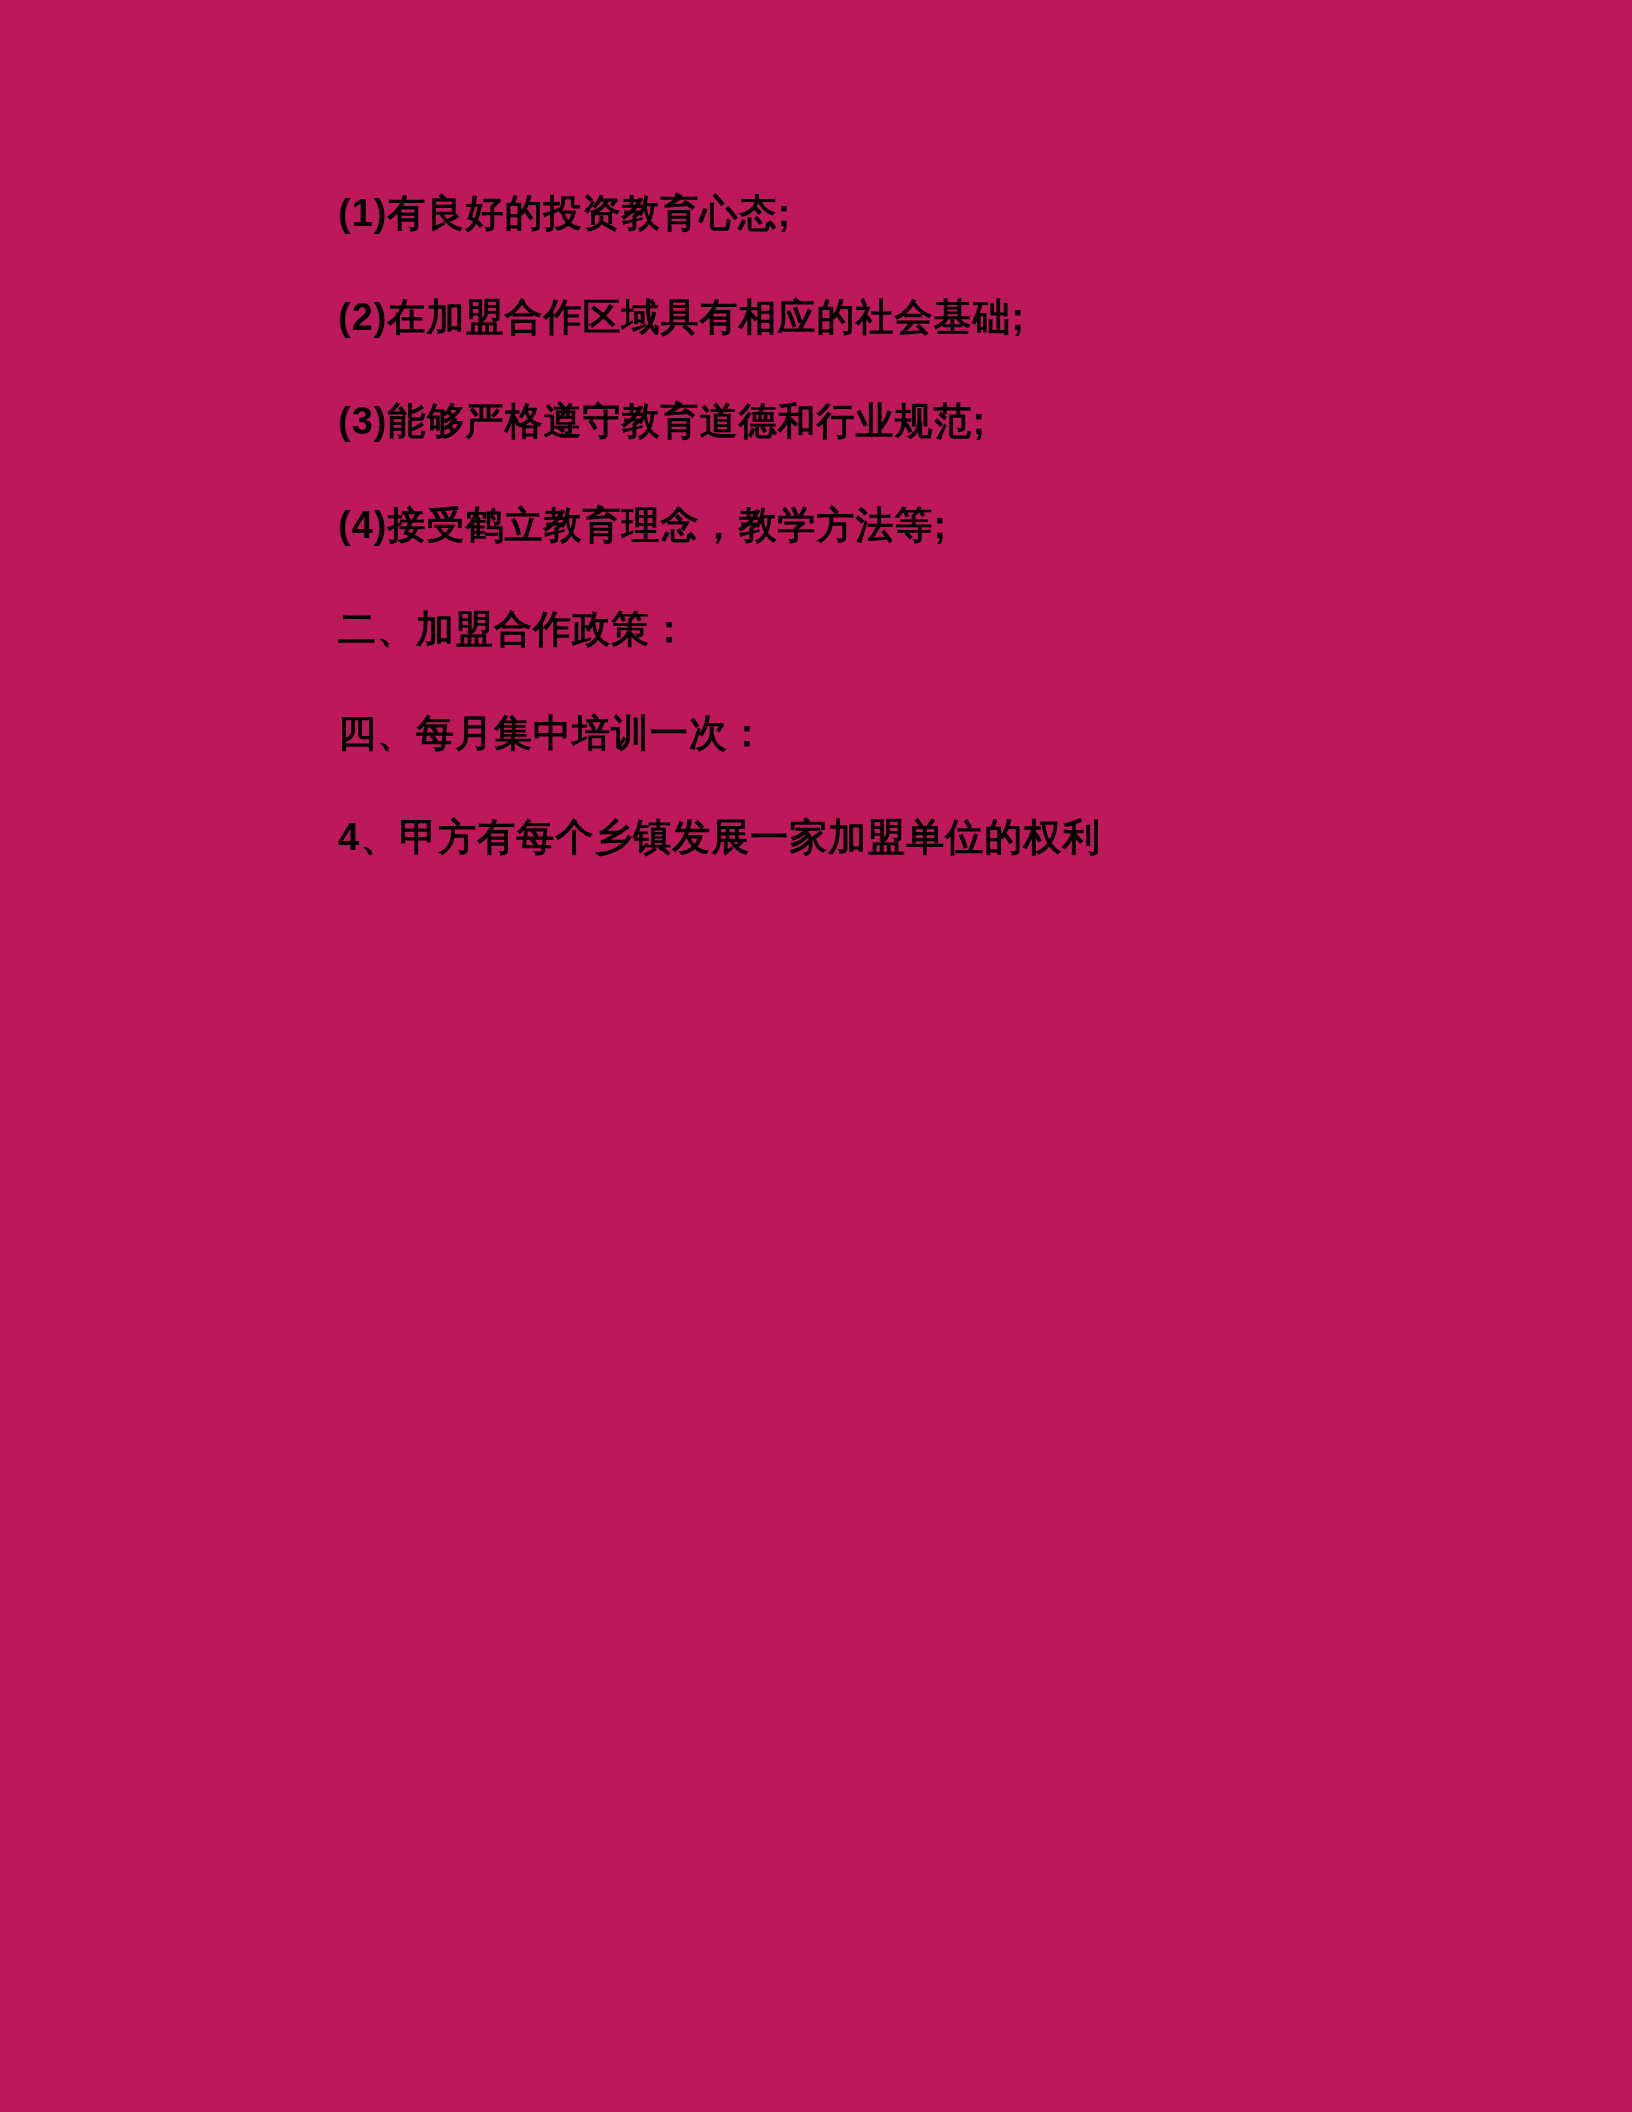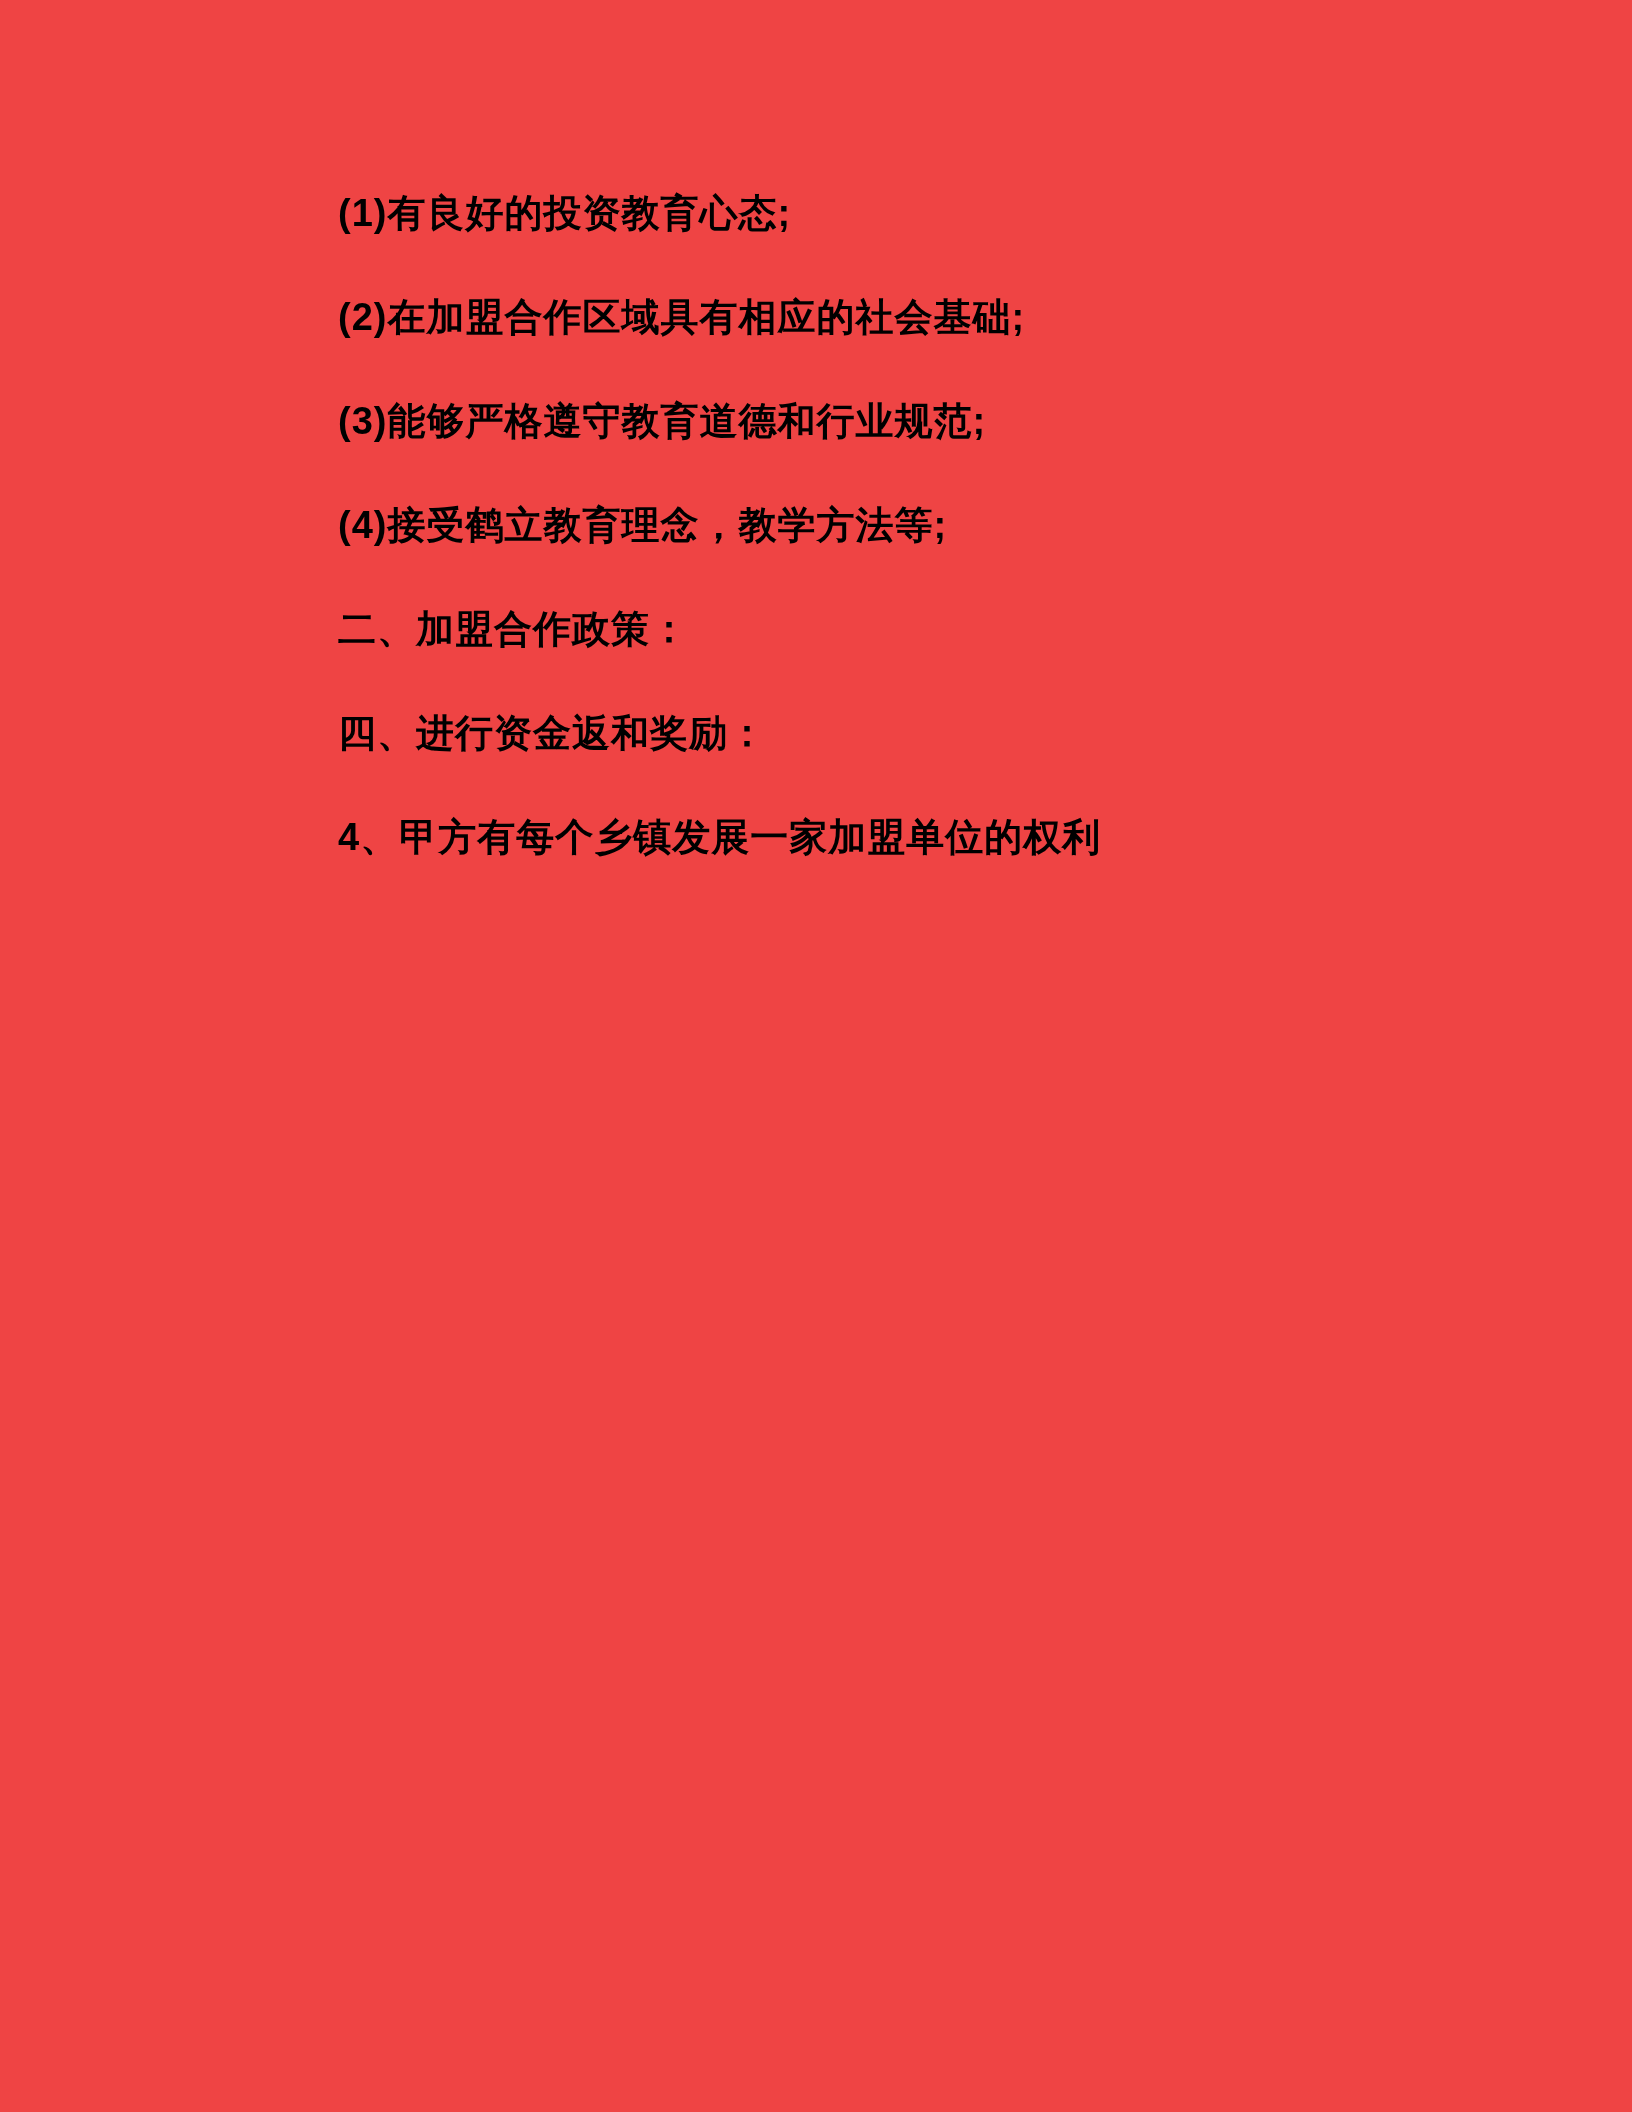--- a/index.html
+++ b/index.html
@@ -13,21 +13,21 @@
     position: relative;
     font-family: "Liberation Sans", sans-serif;
     color: #000000;
     overflow: hidden;
   }
   .page {
     box-sizing: border-box;
     width: 1632px;
     height: 2112px;
     padding: 174px 79px 0 237px;
-    background: #ef4444;
+    background: #be185d;
   }
   .doc p.para {
     margin: 0 0 26px 0;
     font-size: 38px;
     line-height: 78px;
     font-weight: 600;
     letter-spacing: 1px;
     text-align: justify;
     text-justify: inter-ideograph;
     text-indent: 101px;
@@ -38,16 +38,16 @@
 </head>
 <body>
 
 <div class="page">
   <div class="doc">
     <p class="para">(1)有良好的投资教育心态;</p>
     <p class="para">(2)在加盟合作区域具有相应的社会基础;</p>
     <p class="para">(3)能够严格遵守教育道德和行业规范;</p>
     <p class="para">(4)接受鹤立教育理念，教学方法等;</p>
     <p class="para">二、加盟合作政策：</p>
-    <p class="para">四、进行资金返和奖励：</p>
+    <p class="para">四、每月集中培训一次：</p>
     <p class="para">4、甲方有每个乡镇发展一家加盟单位的权利</p>
   </div>
 </div>
 
 </body></html>

